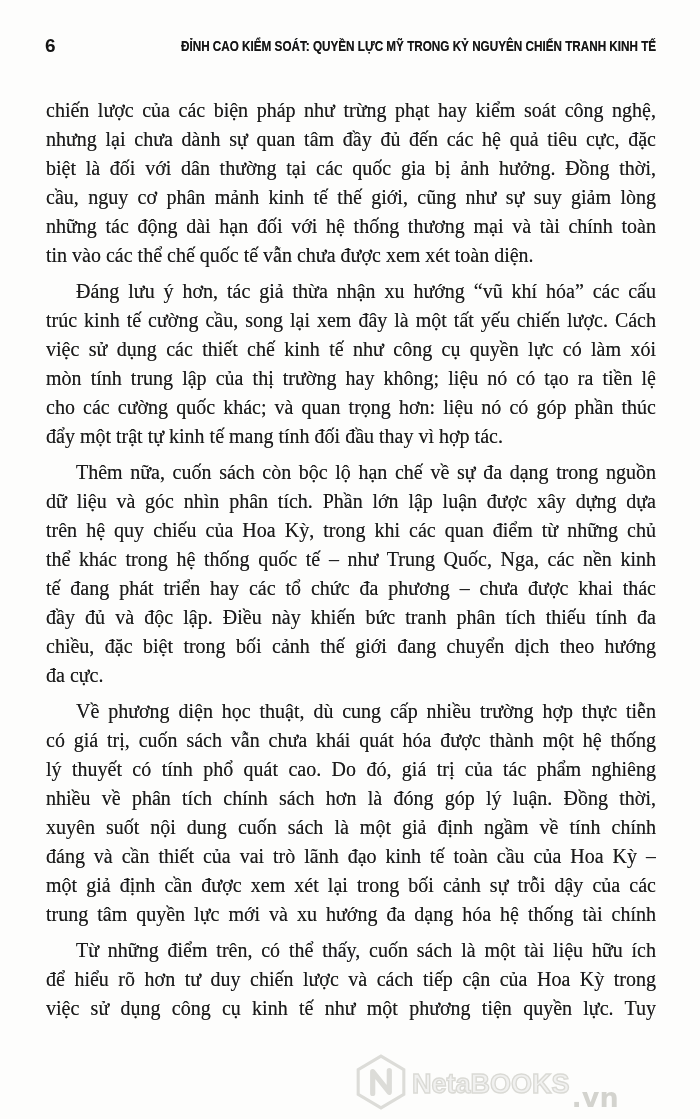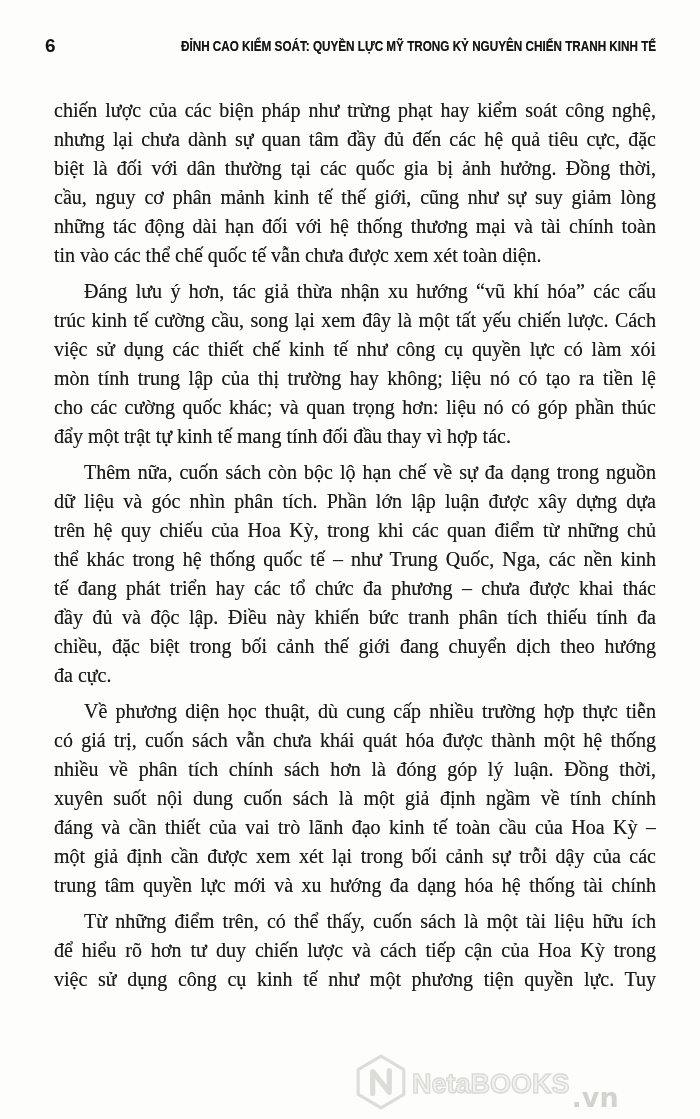--- a/index.html
+++ b/index.html
@@ -54,21 +54,21 @@
   .page-body {
     position: absolute;
     top: 96px;
     left: 42px;
     width: 614px;
     z-index: 1;
     font-size: 20px;
     color: #1b1b1b;
     text-shadow: 0 0 0.5px rgba(0,0,0,0.55);
   }
-  .para { margin: 0 0 7px 12px; }
+  .para { margin: 0 0 7px 4px; }
   .pline {
     height: 29px;
     line-height: 29px;
     overflow: hidden;
     text-align: justify;
     text-align-last: justify;
   }
   .pline.first-indent { text-indent: 30px; }
   .pline.para-end { text-align-last: left; }
 
@@ -148,20 +148,21 @@
         <div class="pline">trên hệ quy chiếu của Hoa Kỳ, trong khi các quan điểm từ những chủ</div>
         <div class="pline">thể khác trong hệ thống quốc tế – như Trung Quốc, Nga, các nền kinh</div>
         <div class="pline">tế đang phát triển hay các tổ chức đa phương – chưa được khai thác</div>
         <div class="pline">đầy đủ và độc lập. Điều này khiến bức tranh phân tích thiếu tính đa</div>
         <div class="pline">chiều, đặc biệt trong bối cảnh thế giới đang chuyển dịch theo hướng</div>
         <div class="pline para-end">đa cực.</div>
       </div>
       <div class="para">
         <div class="pline first-indent">Về phương diện học thuật, dù cung cấp nhiều trường hợp thực tiễn</div>
         <div class="pline">có giá trị, cuốn sách vẫn chưa khái quát hóa được thành một hệ thống</div>
+        <div class="pline">lý thuyết có tính phổ quát cao. Do đó, giá trị của tác phẩm nghiêng</div>
         <div class="pline">nhiều về phân tích chính sách hơn là đóng góp lý luận. Đồng thời,</div>
         <div class="pline">xuyên suốt nội dung cuốn sách là một giả định ngầm về tính chính</div>
         <div class="pline">đáng và cần thiết của vai trò lãnh đạo kinh tế toàn cầu của Hoa Kỳ –</div>
         <div class="pline">một giả định cần được xem xét lại trong bối cảnh sự trỗi dậy của các</div>
         <div class="pline">trung tâm quyền lực mới và xu hướng đa dạng hóa hệ thống tài chính</div>
       </div>
       <div class="para">
         <div class="pline first-indent">Từ những điểm trên, có thể thấy, cuốn sách là một tài liệu hữu ích</div>
         <div class="pline">để hiểu rõ hơn tư duy chiến lược và cách tiếp cận của Hoa Kỳ trong</div>
         <div class="pline">việc sử dụng công cụ kinh tế như một phương tiện quyền lực. Tuy</div>

